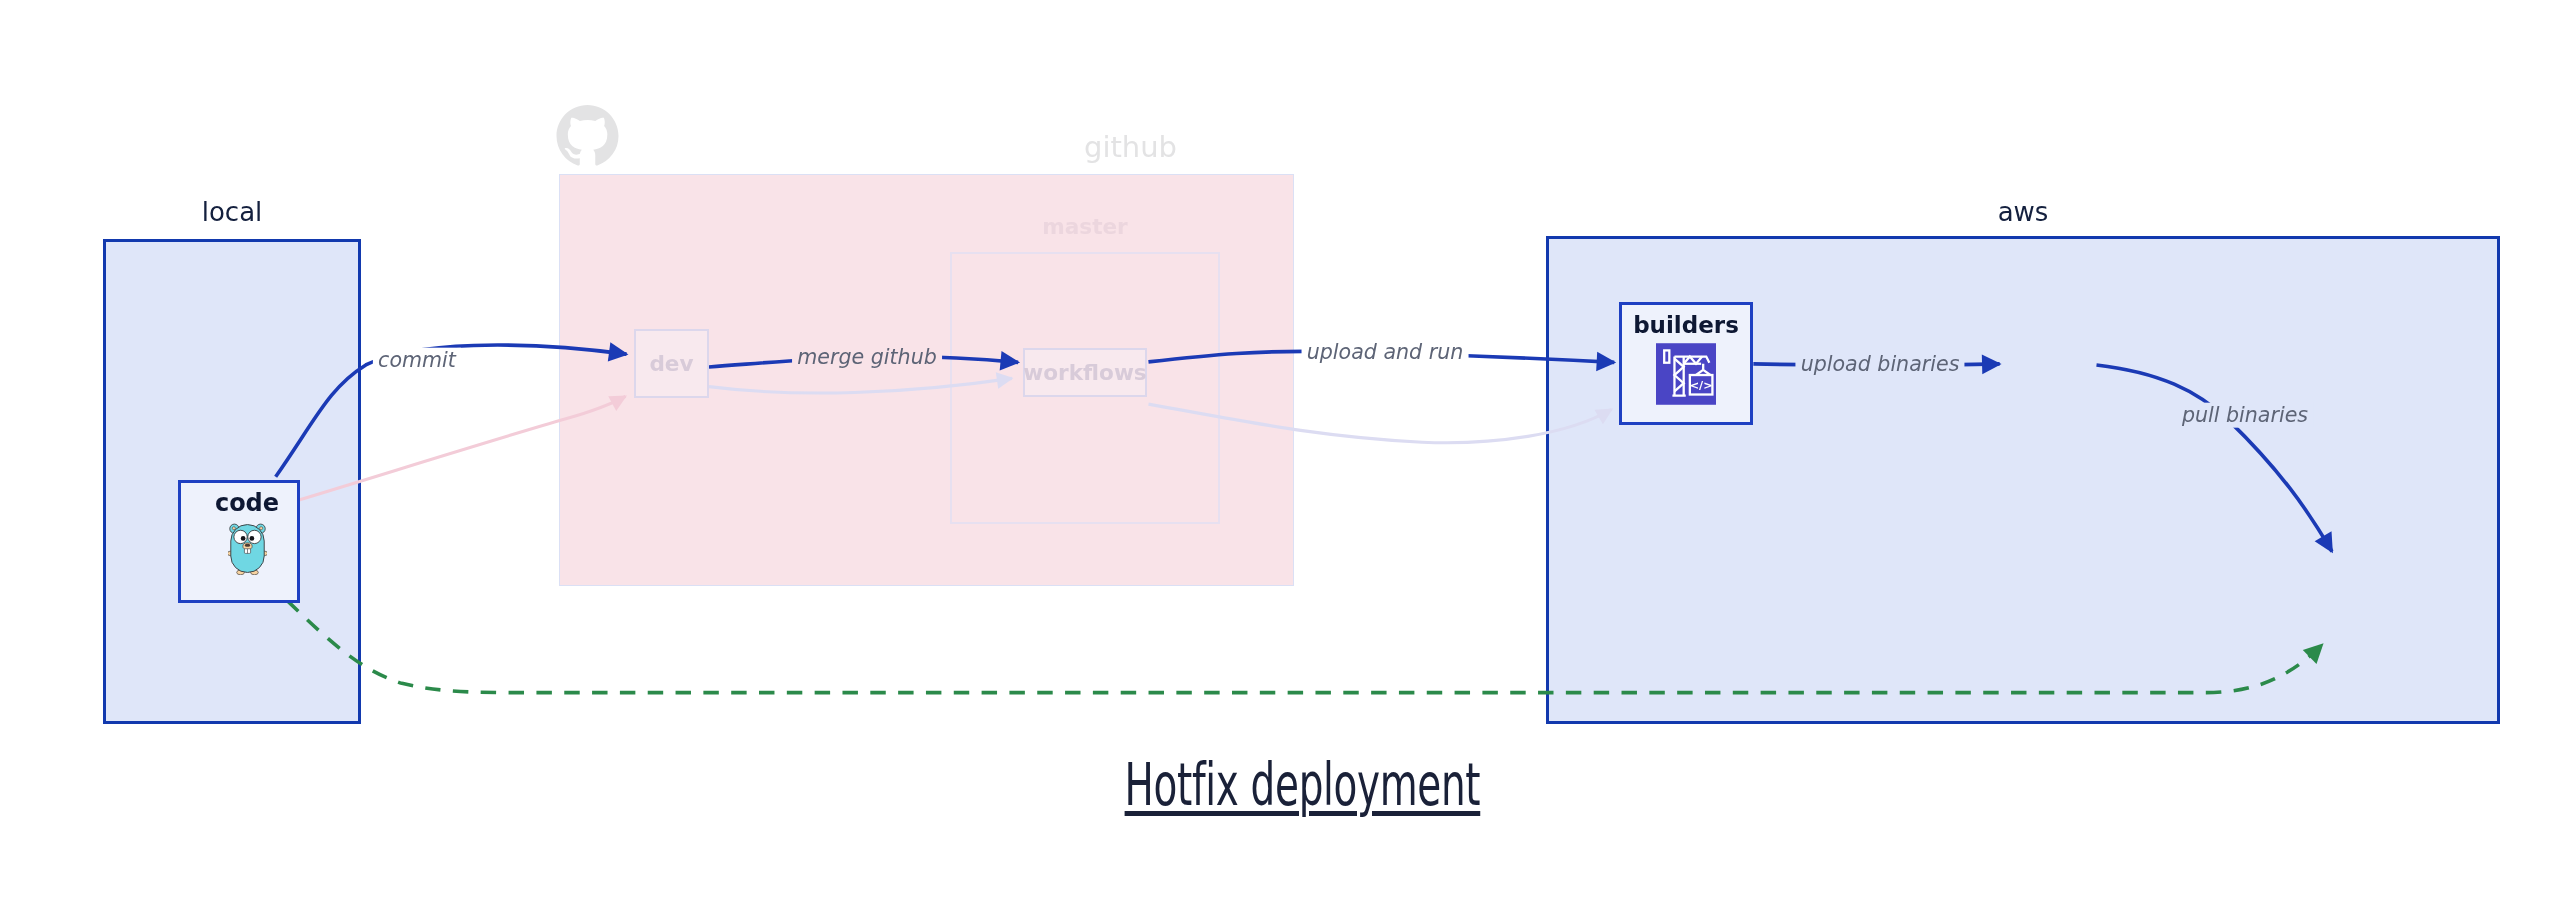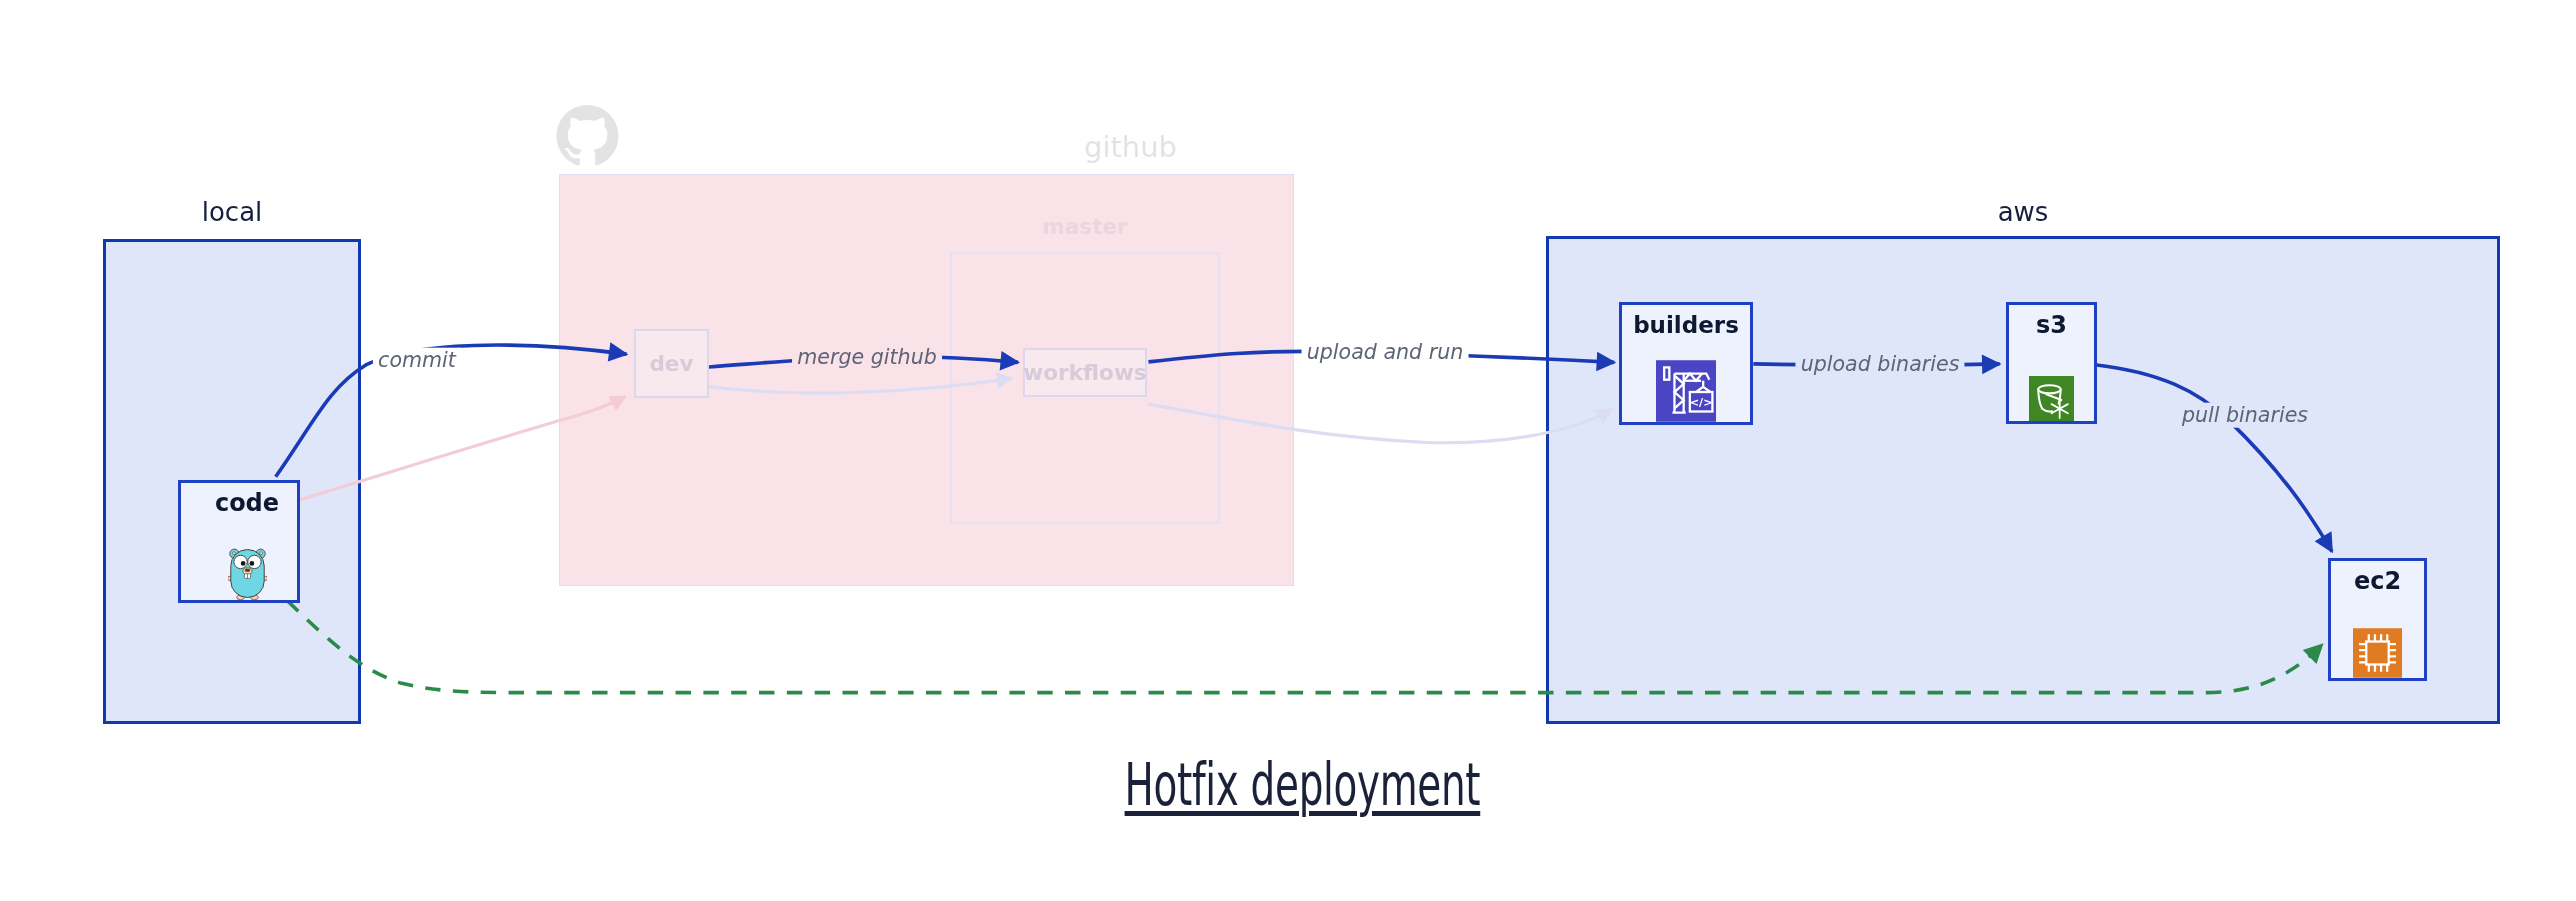--- a/index.html
+++ b/index.html
@@ -34,21 +34,21 @@
   }
   .master-label{
     position:absolute;text-align:center;
     font-size:21.6px;font-weight:600;color:var(--master-text);line-height:1.1;
   }
   
   .node{
     position:absolute;box-sizing:border-box;z-index:5;
     background:var(--node-fill);
     border:3.6px solid var(--node-border);
-    display:flex;flex-direction:column;align-items:center;justify-content:space-between;
+    display:flex;flex-direction:column;align-items:center;
   }
   .node .node-label{
     font-weight:bold;color:#0e1833;margin-top:7.2px;line-height:1.15;
   }
   .node-faded{
     position:absolute;box-sizing:border-box;z-index:5;
     background:var(--faded-node-fill);
     border:2.6px solid var(--faded-node-border);
     display:flex;align-items:center;justify-content:center;
   }
@@ -174,52 +174,20 @@
         <path d="M36 26 H98 L104 38"></path>
         <path d="M54 40 H88"></path>
         <path d="M54 40 L66 26 L78 40 L90 26"></path>
         <path d="M92 40 V52 M92 52 L78 62 M92 52 L106 62"></path>
         <rect x="66" y="62" width="44" height="38"></rect>
       </g>
       <text x="88" y="89" font-size="22" font-weight="bold" fill="#ffffff" text-anchor="middle" font-family="DejaVu Sans, sans-serif">&lt;/&gt;</text>
     </svg>
   </div>
 
-  <div class="node" style="left:2006px;top:302px;width:91px;height:122px;">
-    <div class="node-label" style="font-size:24px;">s3</div>
-    <svg class="icon-box" style="margin-top:4.1px;" width="45" height="45" viewBox="0 0 88 88">
-      <rect x="0" y="0" width="88" height="88" style="fill:var(--s3-bg);"></rect>
-      <g stroke="#ffffff" stroke-width="4" fill="none" stroke-linecap="round">
-        <ellipse cx="40" cy="26" rx="22" ry="8"></ellipse>
-        <path d="M18 28 C19 46 22 58 26 64"></path>
-        <path d="M62 28 C61 40 60 48 58 54"></path>
-        <path d="M26 64 C32 69 40 70 45 69"></path>
-        <path d="M34 36 L61 46"></path>
-      </g>
-      <circle cx="62" cy="47" r="3" fill="#ffffff"></circle>
-      <g stroke="#ffffff" stroke-width="3.5" stroke-linecap="round">
-        <line x1="60" y1="46" x2="60" y2="82"></line>
-        <line x1="44" y1="55" x2="76" y2="73"></line>
-        <line x1="76" y1="55" x2="44" y2="73"></line>
-      </g>
-    </svg>
-  </div>
 
-  <div class="node" style="left:2328px;top:558px;width:99px;height:123px;">
-    <div class="node-label" style="font-size:24px;">ec2</div>
-    <svg class="icon-box" style="margin-top:4.1px;" width="49" height="50" viewBox="0 0 96 97">
-      <rect x="0" y="0" width="96" height="97" style="fill:var(--ec2-bg);"></rect>
-      <g stroke="#ffffff" stroke-width="4.5" fill="none">
-        <rect x="26" y="26" width="44" height="45"></rect>
-        <path d="M31 12 V26 M43 12 V26 M55 12 V26 M67 12 V26"></path>
-        <path d="M31 71 V85 M43 71 V85 M55 71 V85 M67 71 V85"></path>
-        <path d="M12 31 H26 M12 43 H26 M12 55 H26 M12 67 H26"></path>
-        <path d="M70 31 H84 M70 43 H84 M70 55 H84 M70 67 H84"></path>
-      </g>
-    </svg>
-  </div>
 
   <div class="title-wrap">
     <span class="title">Hotfix deployment</span>
   </div>
 
 </div>
 
 
 </body></html>

